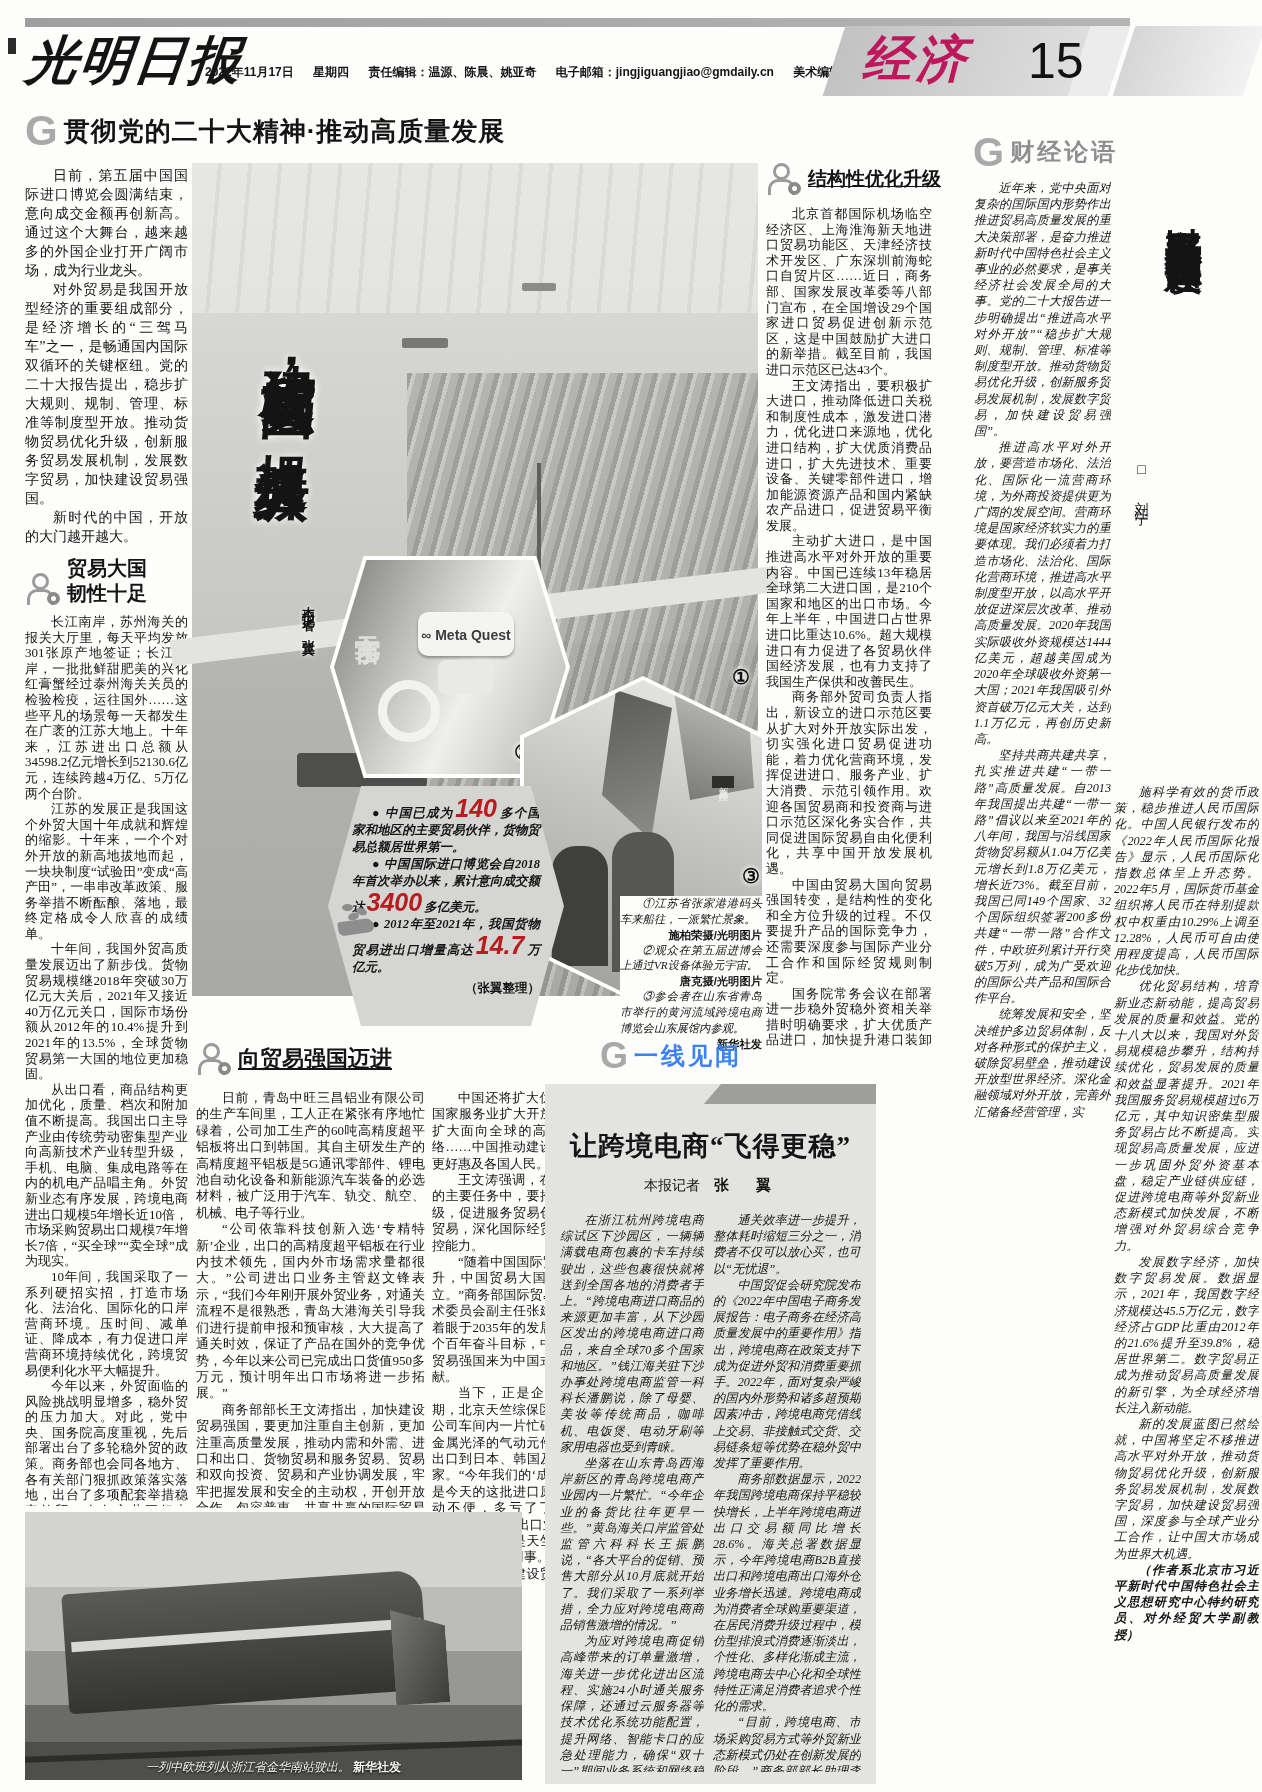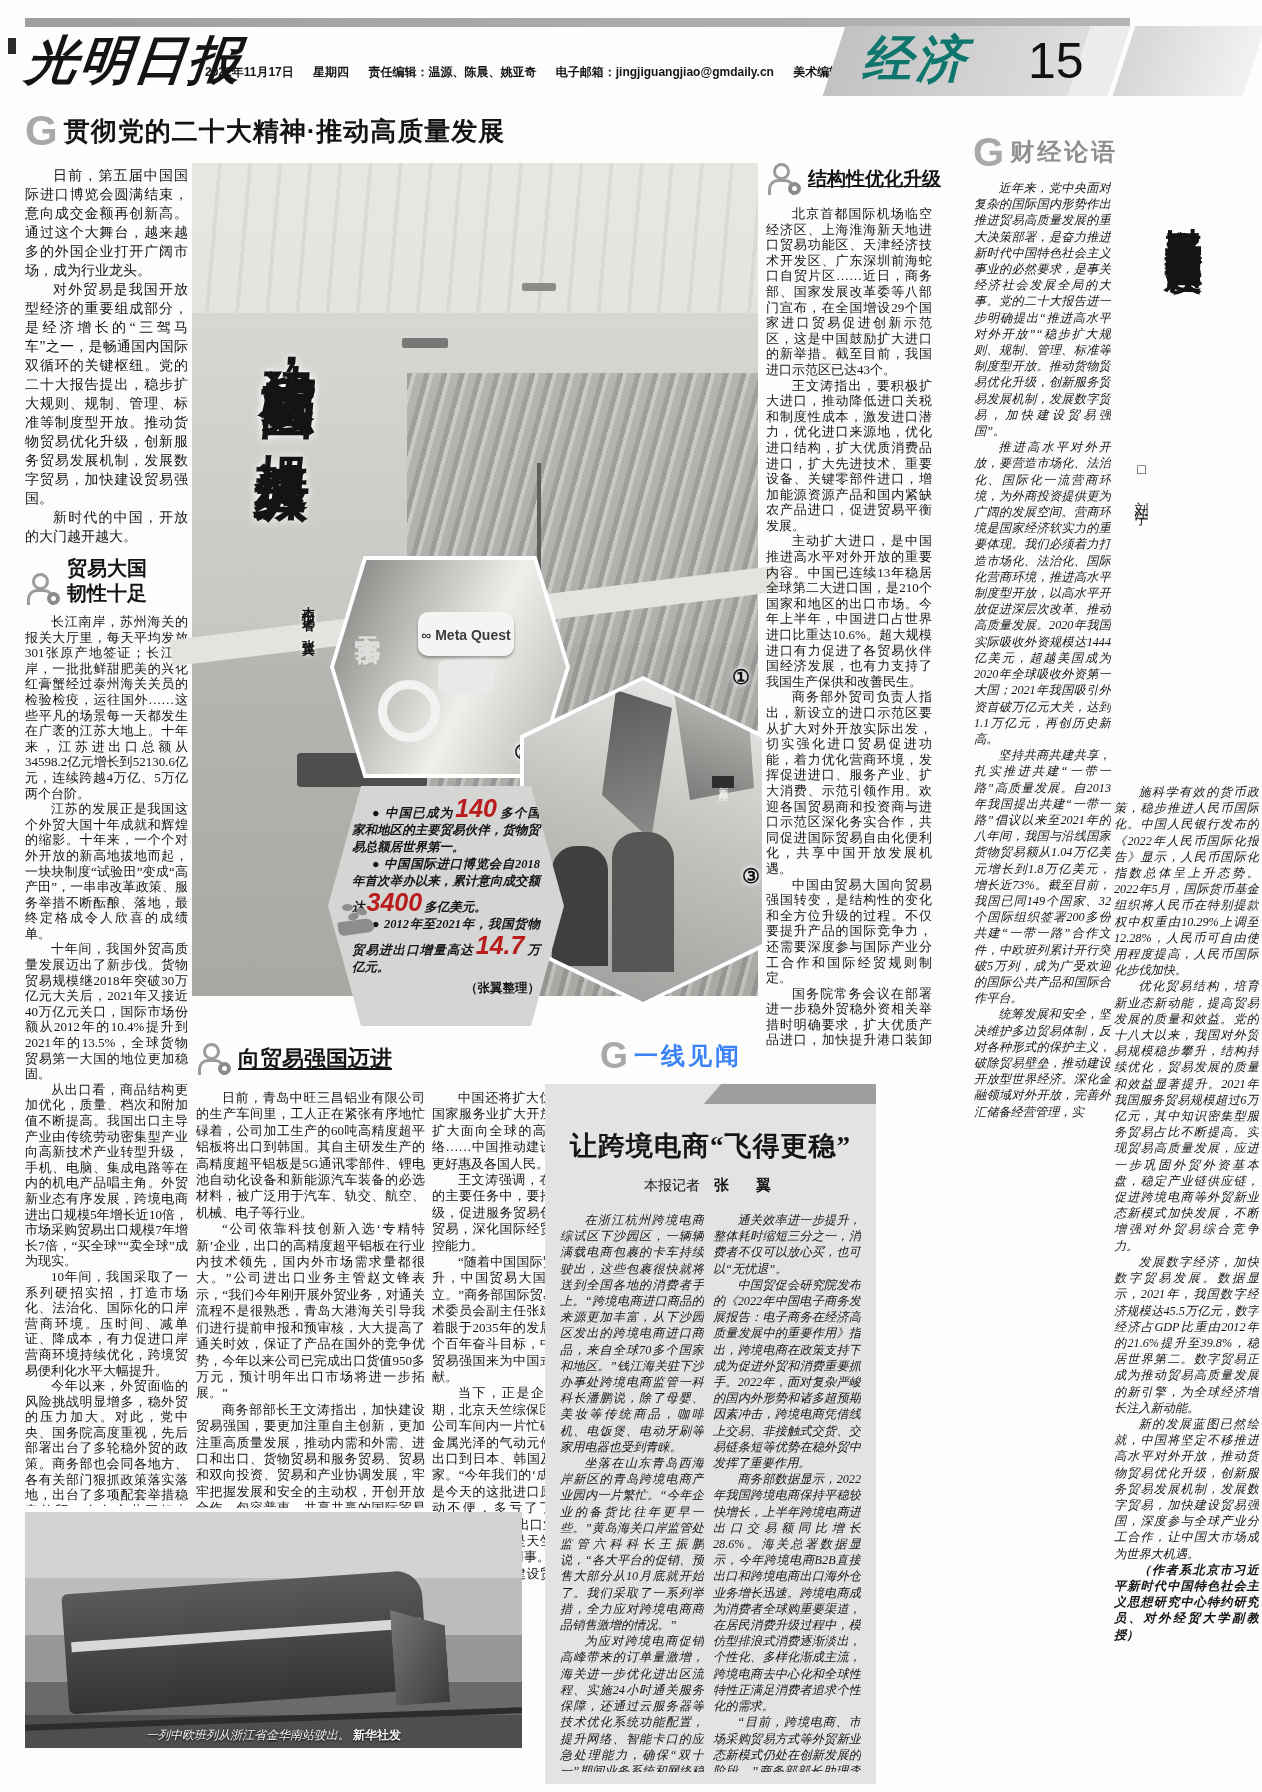--- a/index.html
+++ b/index.html
@@ -14,21 +14,21 @@
             transform:skewX(-6deg);letter-spacing:2px;white-space:nowrap;}
   #dateline{left:205px;top:64px;font-family:"Liberation Sans","DejaVu Sans",sans-serif;
             font-size:12px;font-weight:bold;white-space:nowrap;}
   #dateline span{margin-right:16px;}
   #eco-banner{left:824px;top:20px;width:345px;height:80px;}
   .slant{position:absolute;transform:skewX(-18deg);}
   #eco-s1{left:10px;top:6px;width:250px;height:70px;background:linear-gradient(90deg,#c2c2c2,#dedede);}
   #eco-s2{left:255px;top:6px;width:40px;height:70px;background:#ececec;}
   #eco-s3{left:300px;top:6px;width:130px;height:70px;background:linear-gradient(90deg,#d6d6d6,#f2f2f2);}
   #eco-title{position:absolute;left:38px;top:6px;font-size:50px;font-weight:900;font-style:italic;
-             color:#0f766e;letter-spacing:4px;}
+             color:#be185d;letter-spacing:4px;}
   #page-num{left:1028px;top:32px;font-size:50px;font-family:"Liberation Sans","DejaVu Sans",sans-serif;
             font-weight:normal;color:#111;}
   
   .g-icon{display:inline-block;font-family:"Liberation Sans","DejaVu Sans",sans-serif;
           font-weight:900;color:#a9a9a9;line-height:1;}
   #banner20{left:25px;top:110px;display:flex;align-items:center;gap:6px;}
   #banner20 .g-icon{font-size:42px;}
   #banner20 .t{font-size:26px;font-weight:900;font-family:"Liberation Sans","DejaVu Sans",sans-serif;letter-spacing:1px;}
   
   .colbox{overflow:hidden;}
@@ -106,21 +106,21 @@
   .hand-icon .c1{left:4px;top:0;} .hand-icon .c2{left:18px;top:4px;transform:rotate(20deg);} .hand-icon .c3{left:10px;top:9px;transform:rotate(-15deg);}
   
   #captions{left:620px;top:896px;width:142px;background:#fdfdfc;}
   #captions p{font-size:11.3px;line-height:15.8px;font-style:italic;text-indent:2em;}
   .cap-credit{display:block;text-align:right;font-weight:bold;font-style:normal;font-size:11.3px;line-height:15px;
               font-family:"Liberation Sans","DejaVu Sans",sans-serif;}
   
   .art-head{display:flex;align-items:center;gap:6px;text-decoration:underline;}
   .art-head .txt{font-weight:900;font-family:"Liberation Sans","DejaVu Sans",sans-serif;}
   
-  #train{left:25px;top:1512px;width:497px;height:236px;overflow:hidden;
+  #train{left:25px;top:1512px;width:497px;height:268px;overflow:hidden;
          background:linear-gradient(180deg,#d3d3d1 0 28%,#bcbcba 28% 52%,#979795 52% 72%,#6a6a68 72% 86%,#4e4e4c 86%);}
   #train .loco{position:absolute;left:40px;top:70px;width:360px;height:120px;background:linear-gradient(180deg,#5a5a58,#343432);
                border-radius:6px 26px 10px 6px;transform:rotate(-4deg);}
   #train .stripe{position:absolute;left:46px;top:118px;width:350px;height:10px;background:#d8d8d6;transform:rotate(-4deg);}
   #train .nose{position:absolute;left:368px;top:96px;width:54px;height:96px;background:linear-gradient(120deg,#777775,#3c3c3a);
                clip-path:polygon(0 0,100% 20%,100% 100%,0 100%);transform:rotate(-4deg);}
   #train .rail{position:absolute;left:0;right:0;bottom:26px;height:6px;background:#2c2c2a;transform:rotate(-2deg);}
   #train .cap{position:absolute;left:10px;right:10px;bottom:4px;color:#f5f5f3;font-size:12px;font-style:italic;
               text-shadow:0 1px 2px #000;text-align:center;}
   
@@ -246,20 +246,28 @@
           <span class="c3"></span>
           <span class="palm"></span>
       </div>
       <p><span>●</span> <span>中国已成为</span><span class="big-num">140</span><span>多个国家和地区的主要贸易伙伴，货物贸易总额居世界第一。</span></p>
       <p><span>●</span> <span>中国国际进口博览会自2018年首次举办以来，累计意向成交额达</span><span class="big-num">3400</span><span>多亿美元。</span></p>
       <p><span>●</span> <span>2012年至2021年，我国货物贸易进出口增量高达</span><span class="big-num">14.7</span><span>万亿元。</span></p>
       <div id="stats-credit">（张翼整理）</div>
     </div>
   </div>
 
+  <div id="captions" class="abs">
+    <p>①江苏省张家港港码头车来船往，一派繁忙景象。</p>
+    <span class="cap-credit">施柏荣摄/光明图片</span>
+    <p>②观众在第五届进博会上通过VR设备体验元宇宙。</p>
+    <span class="cap-credit">唐克摄/光明图片</span>
+    <p>③参会者在山东省青岛市举行的黄河流域跨境电商博览会山东展馆内参观。</p>
+    <span class="cap-credit">新华社发</span>
+  </div>
 
   <div class="abs art-head" style="left:766px;top:162px;">
     <span class="pg">
         <span class="head"></span>
         <span class="torso"></span>
         <span class="gear"></span>
       </span>
     <span class="txt" style="font-size:19px;">结构性优化升级</span>
   </div>
   <div class="abs colbox body13" style="left:766px;top:206px;width:166px;height:840px;">

